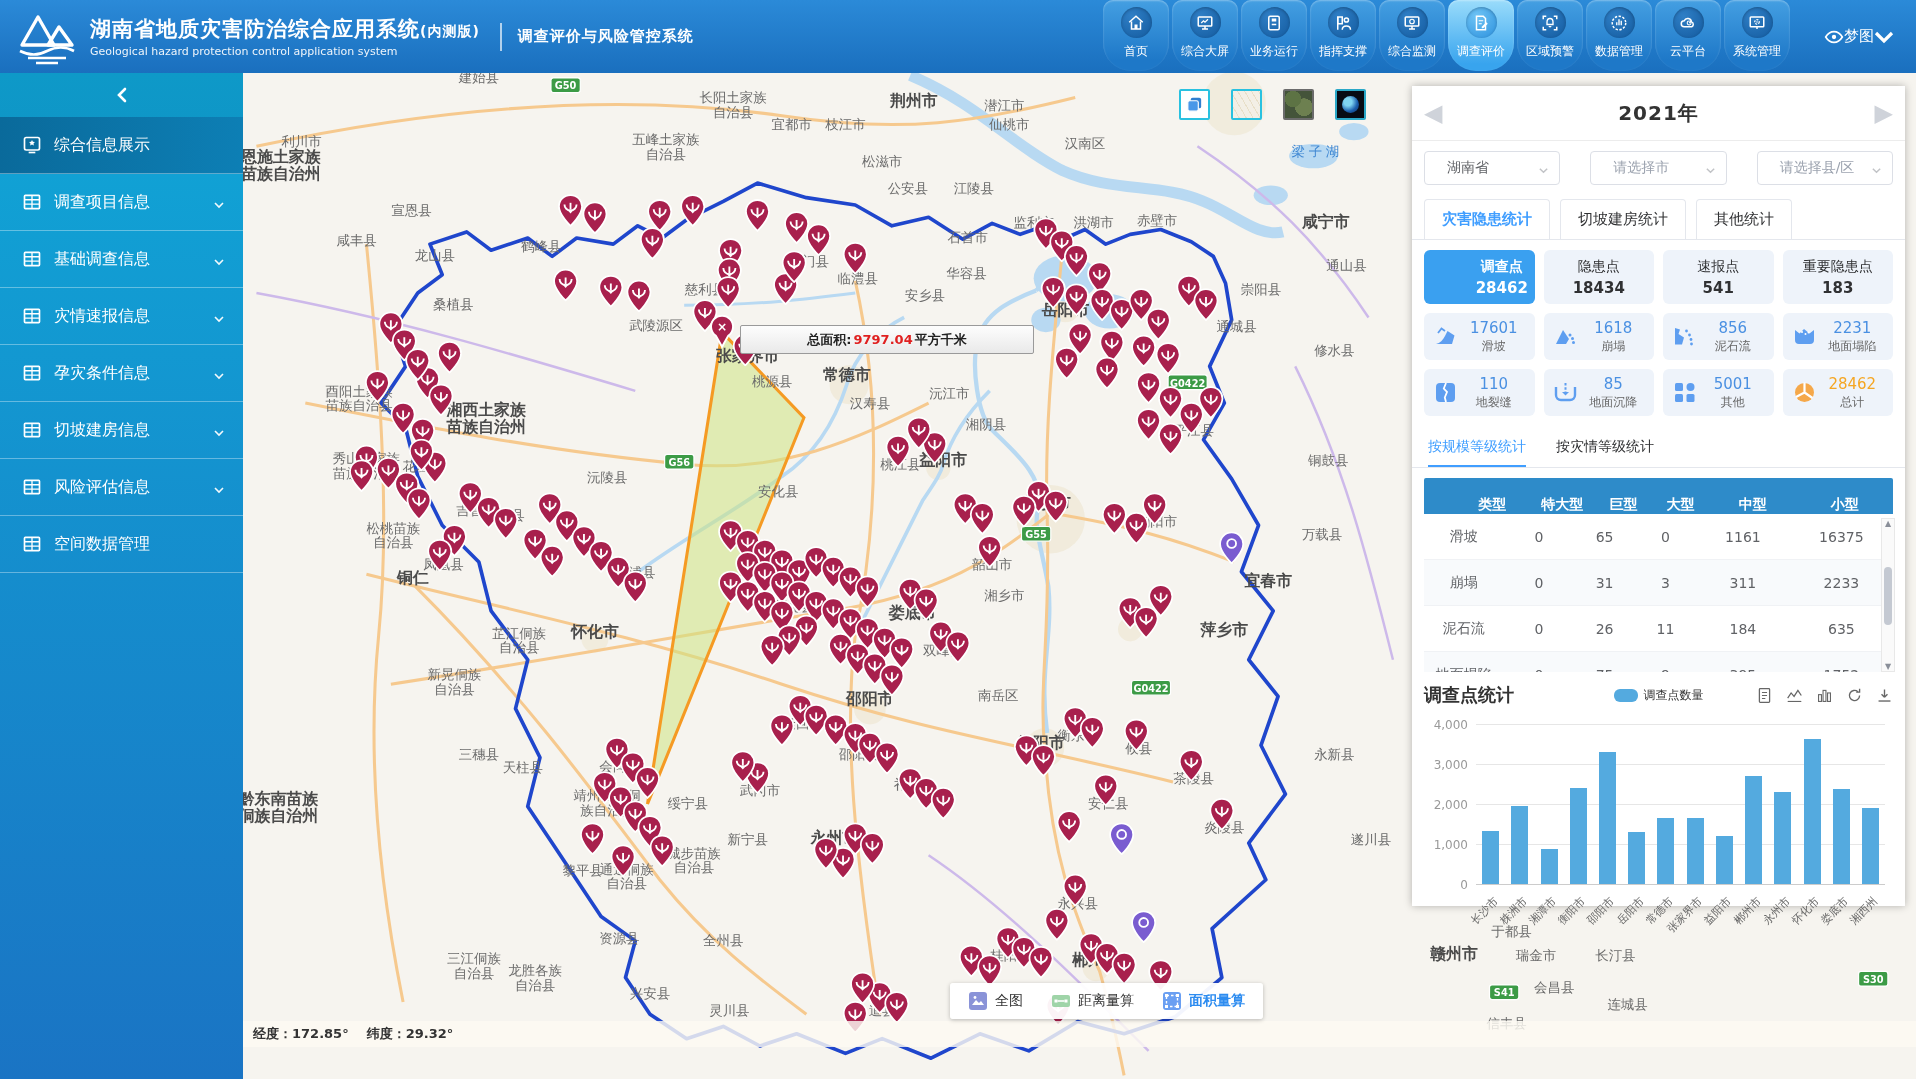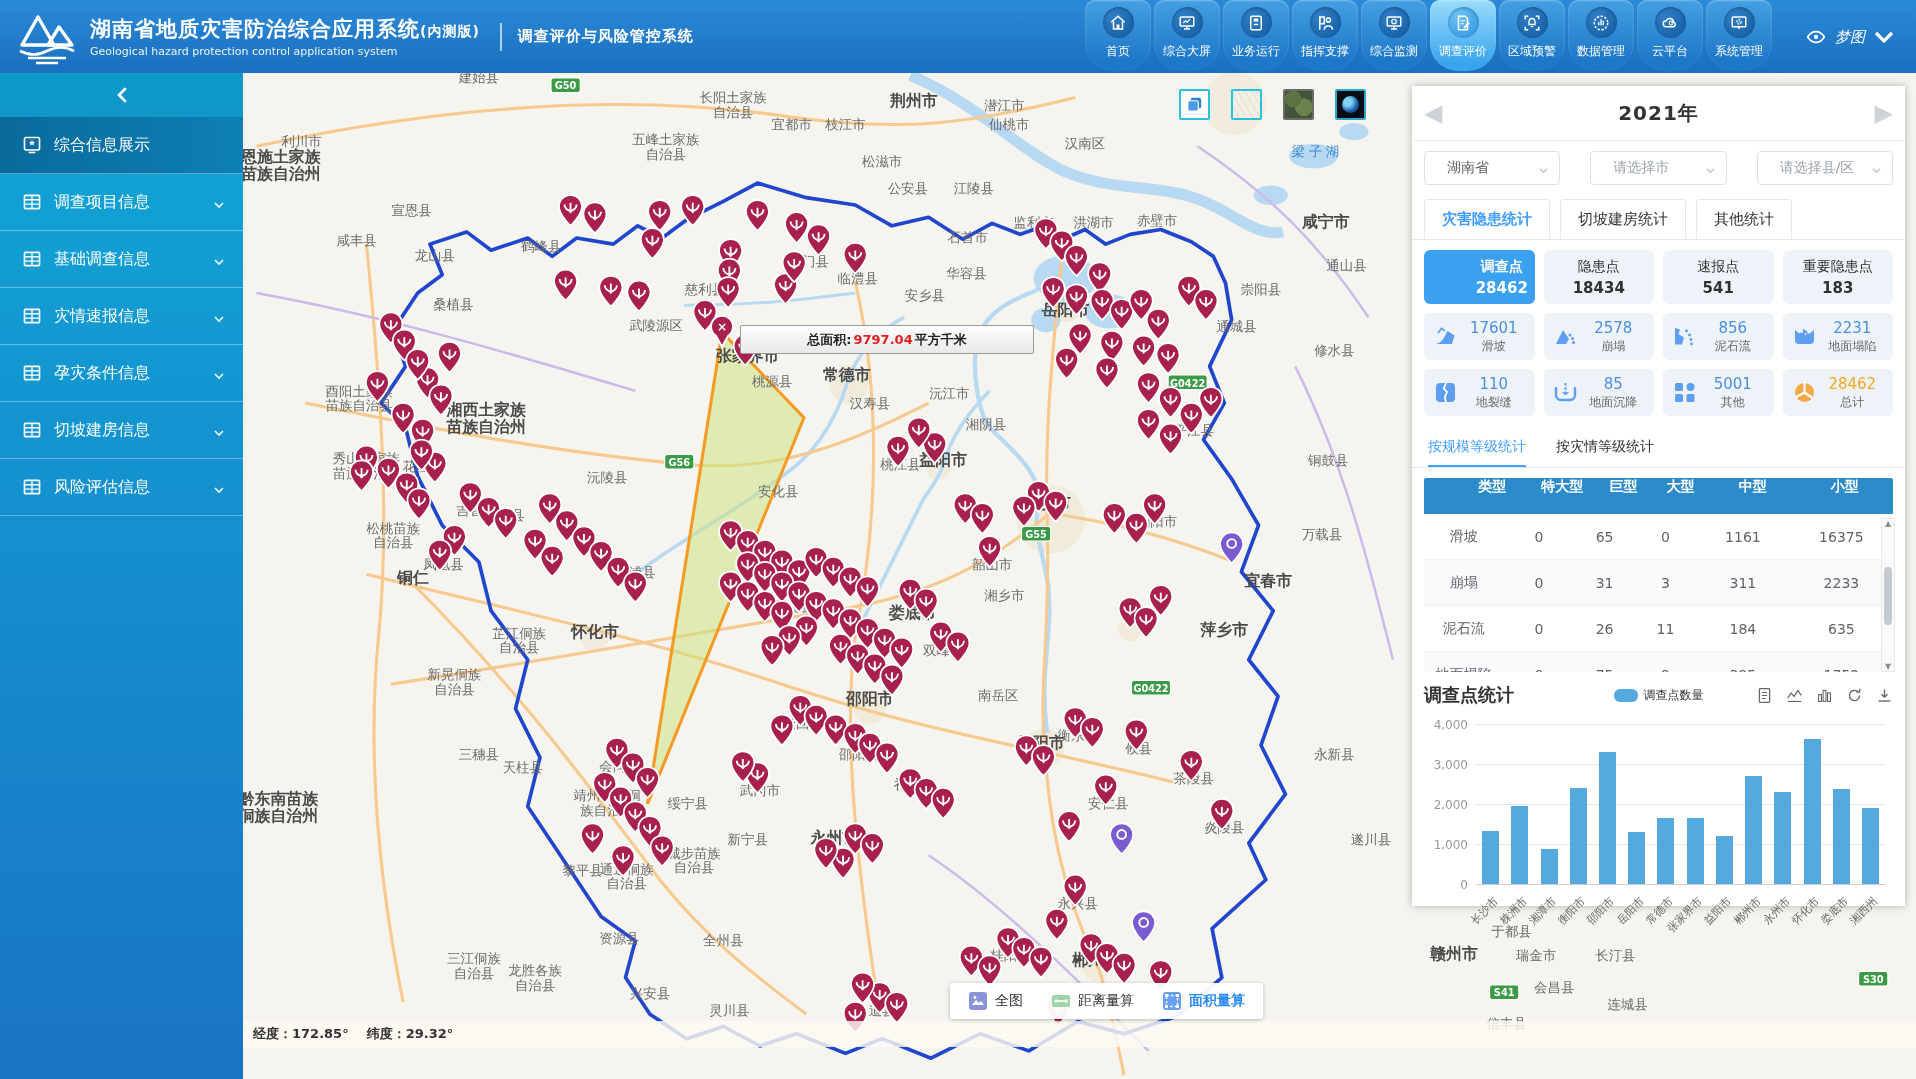--- a/index.html
+++ b/index.html
@@ -20,21 +20,21 @@
   .nav-item{width:66px;height:71px;border-radius:10px 10px 28px 28px;cursor:pointer;
     background:linear-gradient(180deg,#449fe2 0%,#1e78c8 85%);
     box-shadow:inset 0 1px 2px rgba(255,255,255,.35);
     display:flex;flex-direction:column;align-items:center;justify-content:flex-start;padding-top:7px;box-sizing:border-box;}
   .nav-item .nav-circle{width:31px;height:31px;border-radius:50%;background:radial-gradient(circle at 35% 30%,#2f7fc6,#135a9e);
     display:flex;align-items:center;justify-content:center;box-shadow:inset 0 1px 3px rgba(0,0,0,.25);}
   .nav-item .nav-circle svg{width:18px;height:18px;}
   .nav-label{font-size:12px;color:#fff;margin-top:5px;white-space:nowrap;}
   .nav-item.active{background:linear-gradient(180deg,#9adcfb 0%,#38a4ee 90%);}
   .nav-item.active .nav-circle{background:radial-gradient(circle at 35% 30%,#6fc4f5,#2b90dd);}
-  #user-area{display:flex;align-items:flex-end;gap:9px;margin:0 22px 0 34px;color:#fff;font-style:italic;}
+  #user-area{display:flex;align-items:flex-start;margin:0 22px 0 34px;color:#fff;}
   #user-area svg{width:20px;height:20px;}
   .user-name{font-size:15px;}
   .user-caret{width:10px;height:10px;}
 
   
   #sidebar{position:absolute;left:0;top:73px;width:243px;height:1006px;z-index:40;
     background:linear-gradient(180deg,#10a6d6 0%,#1a74c4 100%);}
   #collapse-bar{height:44px;display:flex;align-items:center;justify-content:center;cursor:pointer;
     background:rgba(0,40,80,.10);}
   #collapse-bar svg{width:16px;height:16px;}
@@ -111,21 +111,21 @@
     box-sizing:border-box;cursor:pointer;}
   .ist svg{width:27px;height:27px;flex:0 0 auto;}
   .ist .ist-txt{flex:1;text-align:center;}
   .ist .ist-val{font-size:15px;color:#4a90e2;}
   .ist .ist-lab{font-size:12px;color:#666;margin-top:1px;white-space:nowrap;}
   .ist.orange .ist-val{color:#f5a623;}
   #sub-tabs{padding:10px 16px 0;border-bottom:1px solid #e4e7ed;flex:0 0 auto;}
   .sub-tab{display:inline-block;margin-right:30px;padding-bottom:9px;font-size:14px;color:#303133;cursor:pointer;}
   .sub-tab.active{color:#409eff;border-bottom:2px solid #409eff;}
   #table-wrap{margin:10px 12px 0;flex:0 0 auto;position:relative;}
-  .tbl-head{display:flex;background:#2e8bc9;height:36px;align-items:flex-start;border-radius:2px 2px 0 0;padding-left:31px;}
+  .tbl-head{display:flex;background:#2e8bc9;height:36px;align-items:flex-end;border-radius:2px 2px 0 0;padding-left:31px;}
   .tbl-head .cell{color:#fff;font-size:14px;font-weight:bold;text-align:center;}
   .tbl-body{height:158px;overflow:hidden;}
   .tbl-row{display:flex;height:45px;align-items:center;border-bottom:1px solid #f0f2f5;}
   .tbl-row:nth-child(even){background:#f8fafc;}
   .tbl-row .cell{font-size:14px;color:#606266;text-align:center;}
   .c0{width:17%;} .c1{width:15%;} .c2{width:13%;} .c3{width:13%;} .c4{width:20%;} .c5{width:22%;}
   #tbl-scrollbar{position:absolute;right:-2px;top:40px;width:12px;height:152px;background:#fafafa;
     border:1px solid #e8e8e8;display:flex;flex-direction:column;align-items:center;justify-content:space-between;
     font-size:8px;color:#8a8f99;cursor:pointer;}
   #tbl-thumb{width:8px;height:58px;background:#c4c9d2;border-radius:4px;margin-top:2px;}
@@ -350,20 +350,27 @@
         </div>
         <div class="side-item">
           <span class="s-icon"><svg viewBox="0 0 24 24">
               <rect x="3" y="4" width="18" height="16" rx="1" fill="none" stroke="#fff" stroke-width="2"></rect>
               <path d="M3 9.3h18M3 14.6h18M12 4v16" stroke="#fff" stroke-width="1.6"></path>
             </svg></span>
           <span class="s-label">风险评估信息</span>
           <span class="s-caret"><svg viewBox="0 0 12 12" style="color:#fff;width:12px;height:12px">
               <path d="M2 4l4 4 4-4" fill="none" stroke="#fff" stroke-width="1.6"></path>
             </svg></span>
+        </div>
+        <div class="side-item">
+          <span class="s-icon"><svg viewBox="0 0 24 24">
+              <rect x="3" y="4" width="18" height="16" rx="1" fill="none" stroke="#fff" stroke-width="2"></rect>
+              <path d="M3 9.3h18M3 14.6h18M12 4v16" stroke="#fff" stroke-width="1.6"></path>
+            </svg></span>
+          <span class="s-label">空间数据管理</span>
         </div>
       </div>
   </div>
 
   <div id="map">
     <svg id="map-svg" viewBox="199 60 1369 823" preserveAspectRatio="none">
       <defs>
         <symbol id="pin-sym" viewBox="0 0 24 30">
           <path d="M12 1C6 1 1.5 5.6 1.5 11.4 1.5 19 12 29 12 29s10.5-10 10.5-17.6C22.5 5.6 18 1 12 1z" fill="#a8204d" stroke="#fff" stroke-width="1.6"></path>
           <path d="M6.5 9.5a5.5 5.5 0 0 0 11 0" fill="none" stroke="#fff" stroke-width="1.7"></path>
@@ -891,21 +898,21 @@
         <div class="ist">
           <span style="display: flex;">
             <svg viewBox="0 0 27 27">
               <path d="M4 21L11 7l6 9-3 5z" fill="#5e9ef0"></path>
               <circle cx="18" cy="12" r="1.5" fill="#5e9ef0"></circle>
               <circle cx="20.5" cy="15.5" r="1.5" fill="#5e9ef0"></circle>
               <circle cx="21.5" cy="19.5" r="1.5" fill="#5e9ef0"></circle>
             </svg>
           </span>
           <div class="ist-txt">
-            <div class="ist-val">2578</div>
+            <div class="ist-val">1618</div>
             <div class="ist-lab">崩塌</div>
           </div>
         </div>
         <div class="ist">
           <span style="display: flex;">
             <svg viewBox="0 0 27 27">
               <path d="M4 5l5 1.5-1.5 4.5 5.5 3.5-2 7H4z" fill="#5e9ef0"></path>
               <circle cx="15.5" cy="8" r="1.4" fill="#5e9ef0"></circle>
               <circle cx="18.5" cy="12" r="1.4" fill="#5e9ef0"></circle>
               <circle cx="20" cy="16.5" r="1.4" fill="#5e9ef0"></circle>

